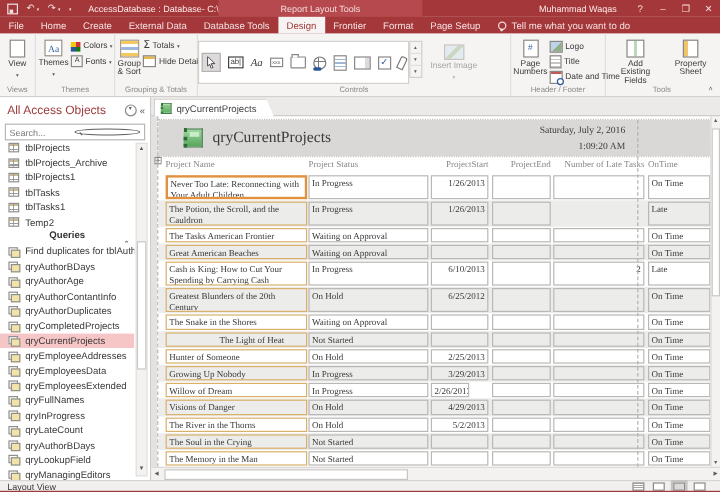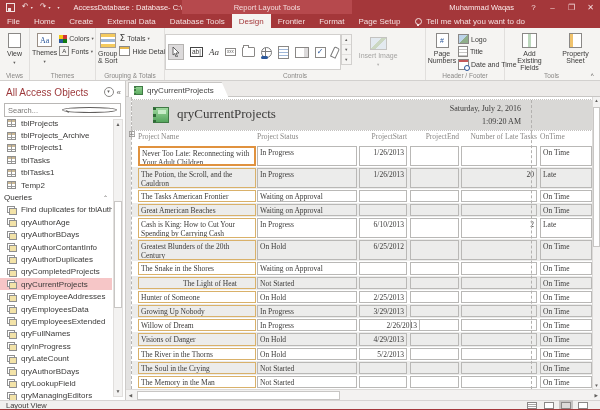--- a/index.html
+++ b/index.html
@@ -85,21 +85,21 @@
   .nav-title{font-size:10px;color:#9d393b;flex:1;white-space:nowrap;}
   .nav-hicons{display:flex;align-items:center;gap:3px;color:#605e5c;font-size:8px;}
   .nav-circ{width:8px;height:8px;border:1px solid #8a8886;border-radius:50%;font-size:5px;line-height:7px;text-align:center;color:#605e5c;}
   .nav-search{margin:2px 4px;height:12px;border:1px solid #b9b7b5;display:flex;align-items:center;padding:0 3px;}
   .nav-search span{flex:1;font-size:7.5px;color:#7a7876;}
   .mag{width:4px;height:4px;border:1px solid #605e5c;border-radius:50%;position:relative;}
   .mag:after{content:"";position:absolute;left:3px;top:3px;width:3px;height:1px;background:#605e5c;transform:rotate(45deg);}
   .nav-list{position:absolute;left:0;top:36px;right:13px;bottom:0;overflow:hidden;}
   .nav-item{height:12.4px;display:flex;align-items:center;padding-left:7px;font-size:8px;color:#3b3a39;white-space:nowrap;}
   .nav-item.sel{background:#f6c6c7;}
-  .nav-header{height:12.4px;display:flex;align-items:center;padding:0 4px 0 4px;font-size:8px;font-weight:normal;color:#323130;}
+  .nav-header{height:12.4px;display:flex;align-items:center;padding:0 4px 0 4px;font-size:8px;font-weight:bold;color:#323130;flex-direction:column;}
   .nav-header .chev{margin-left:auto;font-size:6px;color:#605e5c;}
   .tbl-icon{width:9px;height:8px;flex:0 0 9px;margin-right:5px;border:1px solid #8f8f8f;box-sizing:border-box;background:
      linear-gradient(to right,transparent 0 3px,#9a9a9a 3px 4px,transparent 4px),
      linear-gradient(to bottom,#cbb894 0 2px,transparent 2px),
      linear-gradient(to bottom,transparent 0 4px,#9a9a9a 4px 5px,transparent 5px),#fff;}
   .qry-icon{width:9px;height:8px;flex:0 0 9px;margin-right:5px;position:relative;}
   .qry-icon:before{content:"";position:absolute;left:0;top:0;width:6px;height:5px;border:1px solid #8f8f8f;background:#fff;}
   .qry-icon:after{content:"";position:absolute;left:2px;top:2px;width:6px;height:5px;border:1px solid #8f8f8f;background:#f3e3a8;}
   .nav-scroll{position:absolute;right:2px;top:38px;bottom:3px;width:10px;background:#f3f2f1;border:1px solid #e1dfdd;box-sizing:border-box;}
   .ns-btn{position:absolute;left:0;width:8px;height:9px;font-size:5px;color:#605e5c;text-align:center;line-height:9px;}
@@ -346,25 +346,25 @@
       <div class="nav-header">
         <span>Queries</span>
         <span class="chev">⌃</span>
       </div>
       <div class="nav-item">
         <span class="qry-icon"></span>
         <span>Find duplicates for tblAuthors</span>
       </div>
       <div class="nav-item">
         <span class="qry-icon"></span>
+        <span>qryAuthorBDays</span>
+      </div>
+      <div class="nav-item">
+        <span class="qry-icon"></span>
         <span>qryAuthorAge</span>
-      </div>
-      <div class="nav-item">
-        <span class="qry-icon"></span>
-        <span>qryAuthorBDays</span>
       </div>
       <div class="nav-item">
         <span class="qry-icon"></span>
         <span>qryAuthorContantInfo</span>
       </div>
       <div class="nav-item">
         <span class="qry-icon"></span>
         <span>qryAuthorDuplicates</span>
       </div>
       <div class="nav-item">
@@ -452,21 +452,20 @@
           <div class="cell r" style="left: 227px; width: 48px;">1/26/2013</div>
           <div class="cell r" style="left: 278px; width: 49px;"></div>
           <div class="cell r" style="left: 329px; width: 76px;"></div>
           <div class="cell" style="left: 408px; width: 52px;">On Time</div>
         </div>
         <div class="rrow tall alt">
           <div class="cell c-name" style="left: 6px; width: 118px;">The Potion, the Scroll, and the Cauldron</div>
           <div class="cell" style="left: 125px; width: 100px;">In Progress</div>
           <div class="cell r" style="left: 227px; width: 48px;">1/26/2013</div>
           <div class="cell r" style="left: 278px; width: 49px;"></div>
-          <div class="cell r" style="left: 329px; width: 76px;">20</div>
           <div class="cell" style="left: 408px; width: 52px;">Late</div>
         </div>
         <div class="rrow short">
           <div class="cell c-name" style="left: 6px; width: 118px;">The Tasks American Frontier</div>
           <div class="cell" style="left: 125px; width: 100px;">Waiting on Approval</div>
           <div class="cell r" style="left: 227px; width: 48px;"></div>
           <div class="cell r" style="left: 278px; width: 49px;"></div>
           <div class="cell r" style="left: 329px; width: 76px;"></div>
           <div class="cell" style="left: 408px; width: 52px;">On Time</div>
         </div>
@@ -522,21 +521,21 @@
           <div class="cell c-name" style="left: 6px; width: 118px;">Growing Up Nobody</div>
           <div class="cell" style="left: 125px; width: 100px;">In Progress</div>
           <div class="cell r" style="left: 227px; width: 48px;">3/29/2013</div>
           <div class="cell r" style="left: 278px; width: 49px;"></div>
           <div class="cell r" style="left: 329px; width: 76px;"></div>
           <div class="cell" style="left: 408px; width: 52px;">On Time</div>
         </div>
         <div class="rrow short">
           <div class="cell c-name" style="left: 6px; width: 118px;">Willow of Dream</div>
           <div class="cell" style="left: 125px; width: 100px;">In Progress</div>
-          <div class="cell r" style="left: 227px; width: 61px;">2/26/2013</div>
+          <div class="cell r" style="left: 227px; width: 32px;">2/26/2013</div>
           <div class="cell r" style="left: 278px; width: 49px;"></div>
           <div class="cell r" style="left: 329px; width: 76px;"></div>
           <div class="cell" style="left: 408px; width: 52px;">On Time</div>
         </div>
         <div class="rrow short alt">
           <div class="cell c-name" style="left: 6px; width: 118px;">Visions of Danger</div>
           <div class="cell" style="left: 125px; width: 100px;">On Hold</div>
           <div class="cell r" style="left: 227px; width: 48px;">4/29/2013</div>
           <div class="cell r" style="left: 278px; width: 49px;"></div>
           <div class="cell r" style="left: 329px; width: 76px;"></div>

